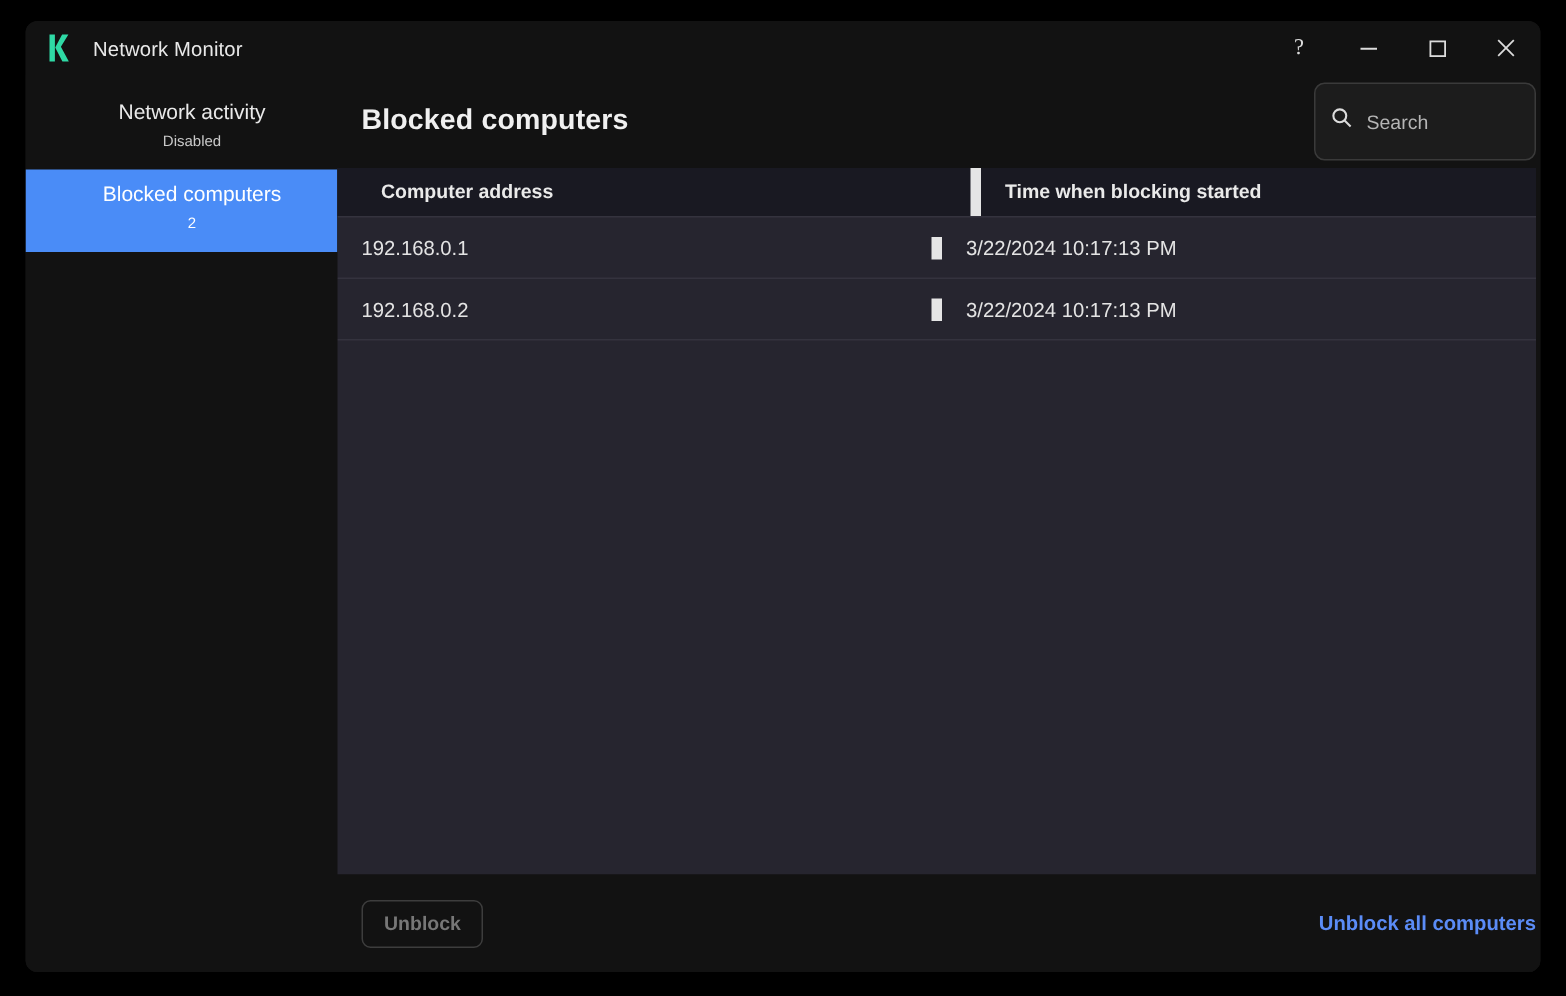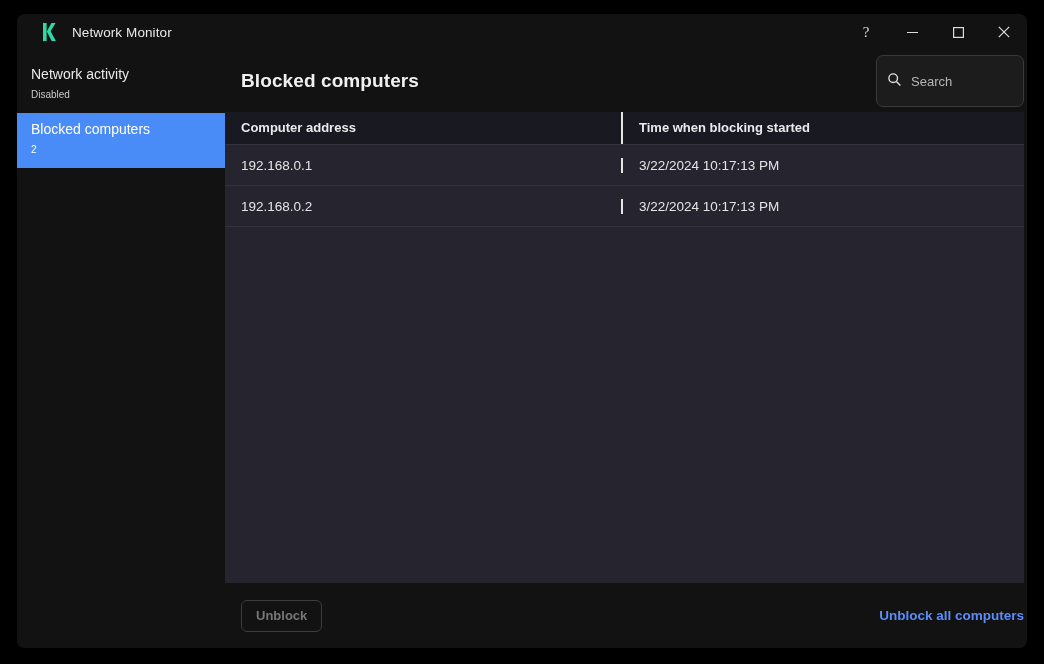--- a/index.html
+++ b/index.html
@@ -33,21 +33,21 @@
     height: 36px;
     flex: 0 0 36px;
     display: flex;
     align-items: center;
     background: #121212;
     position: relative;
   }
   .title-left {
     display: flex;
     align-items: center;
-    padding-left: 25px;
+    padding-left: 15px;
     gap: 12px;
   }
   .logo-k {
     width: 18px;
     height: 20px;
     position: relative;
     display: block;
   }
   .app-title {
     font-size: 13.5px;
@@ -90,20 +90,21 @@
     background: #121212;
   }
 
   
   .sidebar {
     width: 208px;
     flex: 0 0 208px;
     background: #121212;
     padding-top: 8px;
     box-sizing: border-box;
+    text-align: center;
   }
   .nav-item {
     padding: 6px 0 9px 14px;
     cursor: default;
     user-select: none;
   }
   .nav-item .nav-title {
     font-size: 14px;
     color: #e9e9e9;
     line-height: 20px;
@@ -192,23 +193,24 @@
   }
   .th {
     font-size: 13px;
     font-weight: bold;
     color: #eaeaea;
     padding-left: 16px;
     box-sizing: border-box;
     height: 32px;
     line-height: 32px;
     white-space: nowrap;
+    margin-left: 13px;
   }
   .col-addr { width: 396px; flex: 0 0 396px; }
-  .col-time { flex: 1 1 auto; border-left: 2px solid #e5e5e5; }
+  .col-time { flex: 1 1 auto; border-left: 7px solid #e5e5e5; }
   .table-body { flex: 1 1 auto; min-height: 0; overflow: hidden; }
   .trow {
     display: flex;
     height: 40px;
     align-items: center;
     border-bottom: 1px solid #34333e;
     cursor: default;
   }
   .trow:first-child { border-top: 1px solid #34333e; }
   .td {

